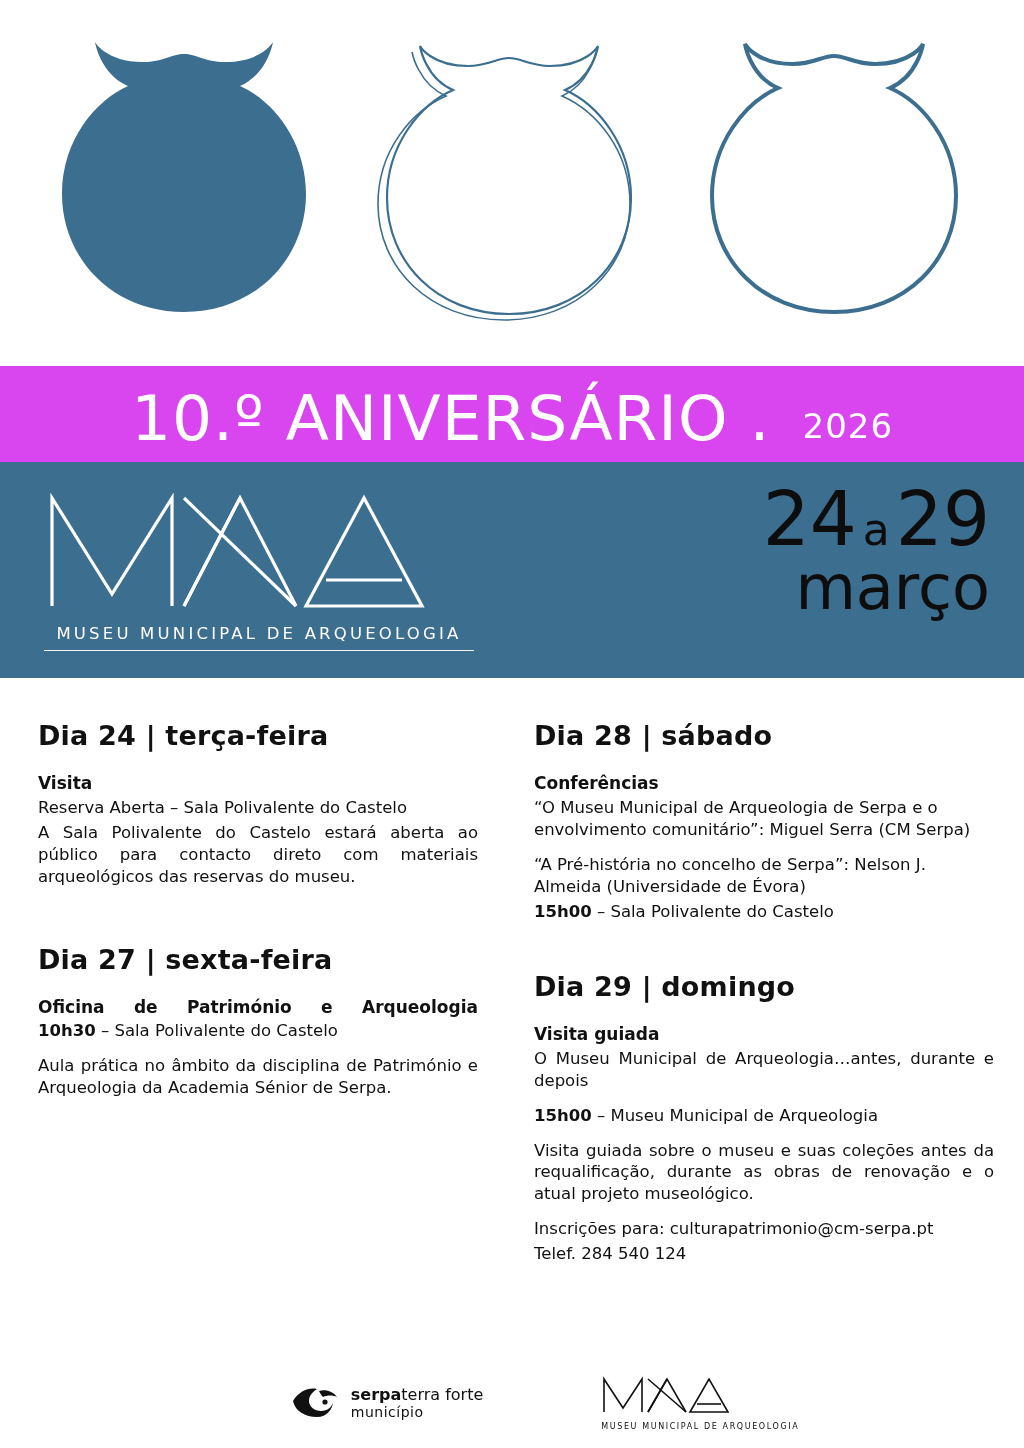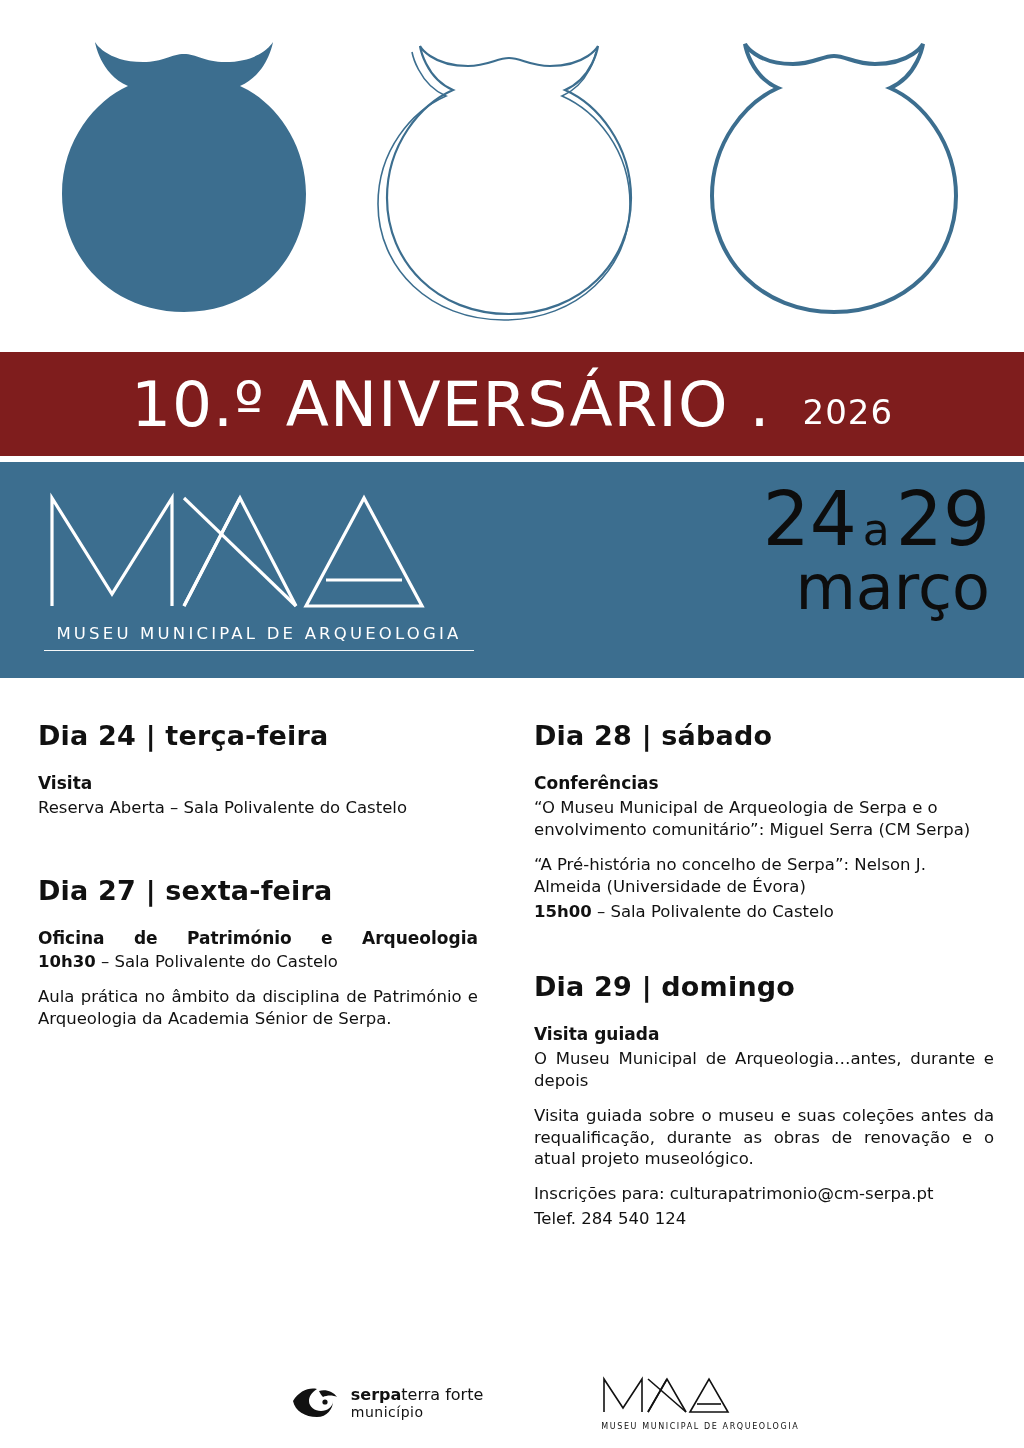--- a/index.html
+++ b/index.html
@@ -22,24 +22,24 @@
     left: 0; top: 0;
     width: 1024px;
     height: 358px;
     background: #ffffff;
   }
   .vessel-band svg { display: block; }
 
   
   .title-bar {
     position: absolute;
-    left: 0; top: 352px;
+    left: 0; top: 366px;
     width: 1024px;
     height: 104px;
-    background: #7f1d1d;
+    background: #d946ef;
     display: flex;
     align-items: center;
     justify-content: center;
     overflow: hidden;
   }
   .title-main {
     color: #ffffff;
     font-size: 63px;
     font-weight: 400;
     letter-spacing: 1px;
@@ -256,20 +256,21 @@
 </div>
 
 <div class="content">
 
   <div class="col col-left">
 
     <div class="blk">
       <div class="day-head">Dia 24 | terça-feira</div>
       <div class="sec-title">Visita</div>
       <div class="p">Reserva Aberta – Sala Polivalente do Castelo</div>
+      <div class="p-just">A Sala Polivalente do Castelo estará aberta ao público para contacto direto com materiais arqueológicos das reservas do museu.</div>
     </div>
 
     <div class="blk day-block-2">
       <div class="day-head">Dia 27 | sexta-feira</div>
       <div class="sec-title-wide">Oficina de Património e Arqueologia</div>
       <div class="p">
         <span class="bold">10h30</span><span> – Sala Polivalente do Castelo</span>
       </div>
       <div class="p-just p-gap">Aula prática no âmbito da disciplina de Património e Arqueologia da Academia Sénior de Serpa.</div>
     </div>
@@ -285,20 +286,23 @@
       <div class="p p-gap">“A Pré-história no concelho de Serpa”: Nelson J. Almeida (Universidade de Évora)</div>
       <div class="p">
         <span class="bold">15h00</span><span> – Sala Polivalente do Castelo</span>
       </div>
     </div>
 
     <div class="blk day-block-2r">
       <div class="day-head">Dia 29 | domingo</div>
       <div class="sec-title">Visita guiada</div>
       <div class="p-just">O Museu Municipal de Arqueologia…antes, durante e depois</div>
+      <div class="p p-gap">
+        <span class="bold">15h00</span><span> – Museu Municipal de Arqueologia</span>
+      </div>
       <div class="p-just p-gap">Visita guiada sobre o museu e suas coleções antes da requalificação, durante as obras de renovação e o atual projeto museológico.</div>
       <div class="p p-gap">Inscrições para: culturapatrimonio@cm-serpa.pt</div>
       <div class="p">Telef.  284 540 124</div>
     </div>
 
   </div>
 </div>
 
 <div class="footer">
 

